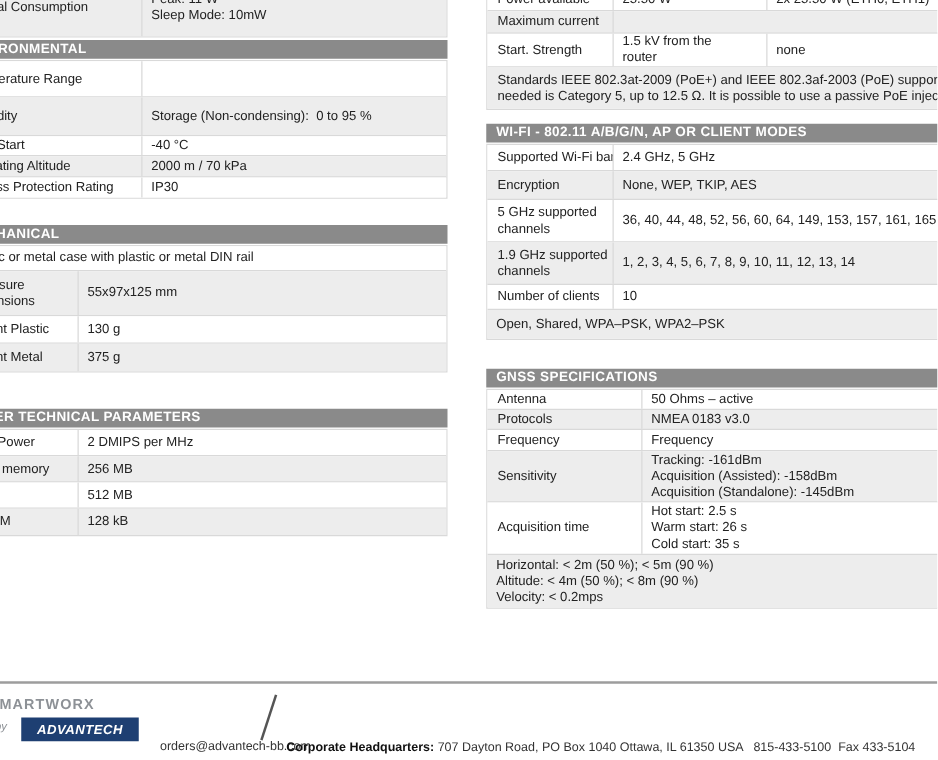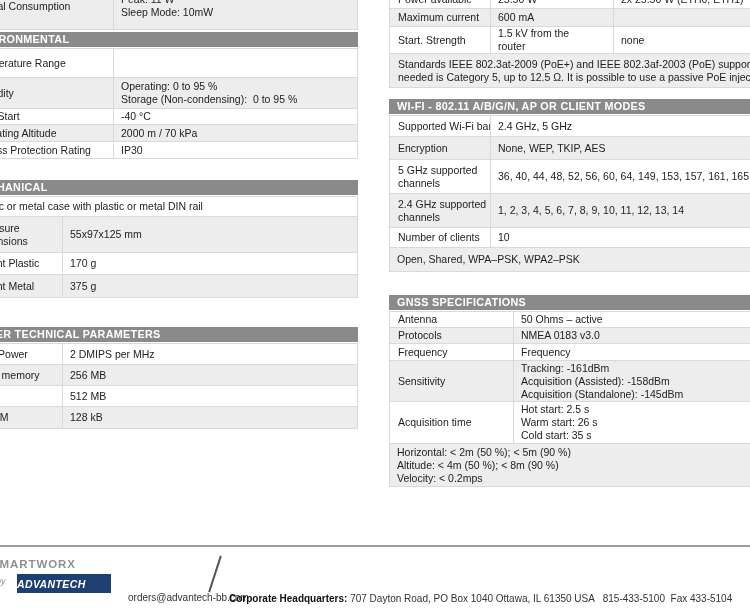--- a/index.html
+++ b/index.html
@@ -39,21 +39,21 @@
   .h20{height:20px;}.h36{height:36px;}.h22{height:22px;}.h21{height:21px;}
   .h23{height:23px;}.h34{height:34px;}.h41{height:41px;}.h42{height:42px;}
   .mt2{margin-top:2px;}.mt11{margin-top:11px;}.mt21{margin-top:21px;}
   .mt23{margin-top:23px;}.mt29{margin-top:29px;}
   
   .footer-rule{position:absolute;left:0;top:545px;width:750px;height:2px;background:#9d9d9d;}
   .brand-fragment{position:absolute;left:-9px;top:558px;font-size:11.5px;font-weight:bold;
        letter-spacing:.9px;color:#8d9196;white-space:pre;}
   .brand-by{position:absolute;left:-4px;top:576px;font-size:9px;font-style:italic;color:#8d9196;}
   .brand-box{position:absolute;left:17px;top:574px;width:94px;height:19px;background:#1e3f72;
-       display:flex;align-items:center;}
+       display:flex;align-items:center;justify-content:center;}
   .brand-box span{color:#fff;font-weight:bold;font-size:10.5px;font-style:italic;letter-spacing:.4px;}
   .footer-emails{position:absolute;left:128px;top:561px;font-size:10px;color:#333;line-height:15px;white-space:pre;}
   .footer-slash{position:absolute;left:214px;top:555px;width:2px;height:38px;background:#555;
        transform:rotate(18deg);}
   .footer-addresses{position:absolute;left:229px;top:561px;font-size:10px;color:#333;
        line-height:15px;white-space:pre;}
   .footer-addresses b{color:#111;}
 </style>
 </head>
 <body>
@@ -76,21 +76,20 @@
     </div>
 
     <div class="bar mt2">ENVIRONMENTAL</div>
     <div class="rows lw1">
       <div class="row w h29">
         <div class="lbl"><span class="ln">Temperature Range</span></div>
       </div>
       <div class="row g h31">
         <div class="lbl"><span class="ln">Humidity</span></div>
         <div class="val">
-          <span class="ln">Operating: 0 to 95 %</span>
           <span class="ln">Storage (Non-condensing):  0 to 95 %</span>
         </div>
       </div>
       <div class="row w h16">
         <div class="lbl"><span class="ln">Cold Start</span></div>
         <div class="val"><span class="ln">-40 °C</span></div>
       </div>
       <div class="row g h17">
         <div class="lbl"><span class="ln">Operating Altitude</span></div>
         <div class="val"><span class="ln">2000 m / 70 kPa</span></div>
@@ -108,21 +107,21 @@
       </div>
       <div class="row g h36">
         <div class="lbl">
           <span class="ln">Enclosure</span>
           <span class="ln">Dimensions</span>
         </div>
         <div class="val"><span class="ln">55x97x125 mm</span></div>
       </div>
       <div class="row w h22">
         <div class="lbl"><span class="ln">Weight Plastic</span></div>
-        <div class="val"><span class="ln">170 g</span></div>
+        <div class="val"><span class="ln">130 g</span></div>
       </div>
       <div class="row g h22">
         <div class="lbl"><span class="ln">Weight Metal</span></div>
         <div class="val"><span class="ln">375 g</span></div>
       </div>
     </div>
 
     <div class="bar mt29">OTHER TECHNICAL PARAMETERS</div>
     <div class="rows lw2">
       <div class="row w h21">
@@ -147,21 +146,20 @@
   <div class="col right-col">
 
     <div class="rows rw1">
       <div class="row w h19">
         <div class="lbl"><span class="ln">Power available</span></div>
         <div class="val2"><span class="ln">25.50 W</span></div>
         <div class="val3"><span class="ln">2x 25.50 W (ETH0, ETH1)</span></div>
       </div>
       <div class="row g h18">
         <div class="lbl"><span class="ln">Maximum current</span></div>
-        <div class="val2"><span class="ln">600 mA</span></div>
         <div class="val3"><span class="ln"></span></div>
       </div>
       <div class="row w h27">
         <div class="lbl"><span class="ln">Start. Strength</span></div>
         <div class="val2">
           <span class="ln">1.5 kV from the</span>
           <span class="ln">router</span>
         </div>
         <div class="val3"><span class="ln">none</span></div>
       </div>
@@ -185,21 +183,21 @@
       </div>
       <div class="row w h34">
         <div class="lbl">
           <span class="ln">5 GHz supported</span>
           <span class="ln">channels</span>
         </div>
         <div class="val"><span class="ln">36, 40, 44, 48, 52, 56, 60, 64, 149, 153, 157, 161, 165</span></div>
       </div>
       <div class="row g h34">
         <div class="lbl">
-          <span class="ln">2.4 GHz supported</span>
+          <span class="ln">1.9 GHz supported</span>
           <span class="ln">channels</span>
         </div>
         <div class="val"><span class="ln">1, 2, 3, 4, 5, 6, 7, 8, 9, 10, 11, 12, 13, 14</span></div>
       </div>
       <div class="row w h20">
         <div class="lbl"><span class="ln">Number of clients</span></div>
         <div class="val"><span class="ln">10</span></div>
       </div>
       <div class="row g h23">
         <div class="val"><span class="ln">Open, Shared, WPA–PSK, WPA2–PSK</span></div>

